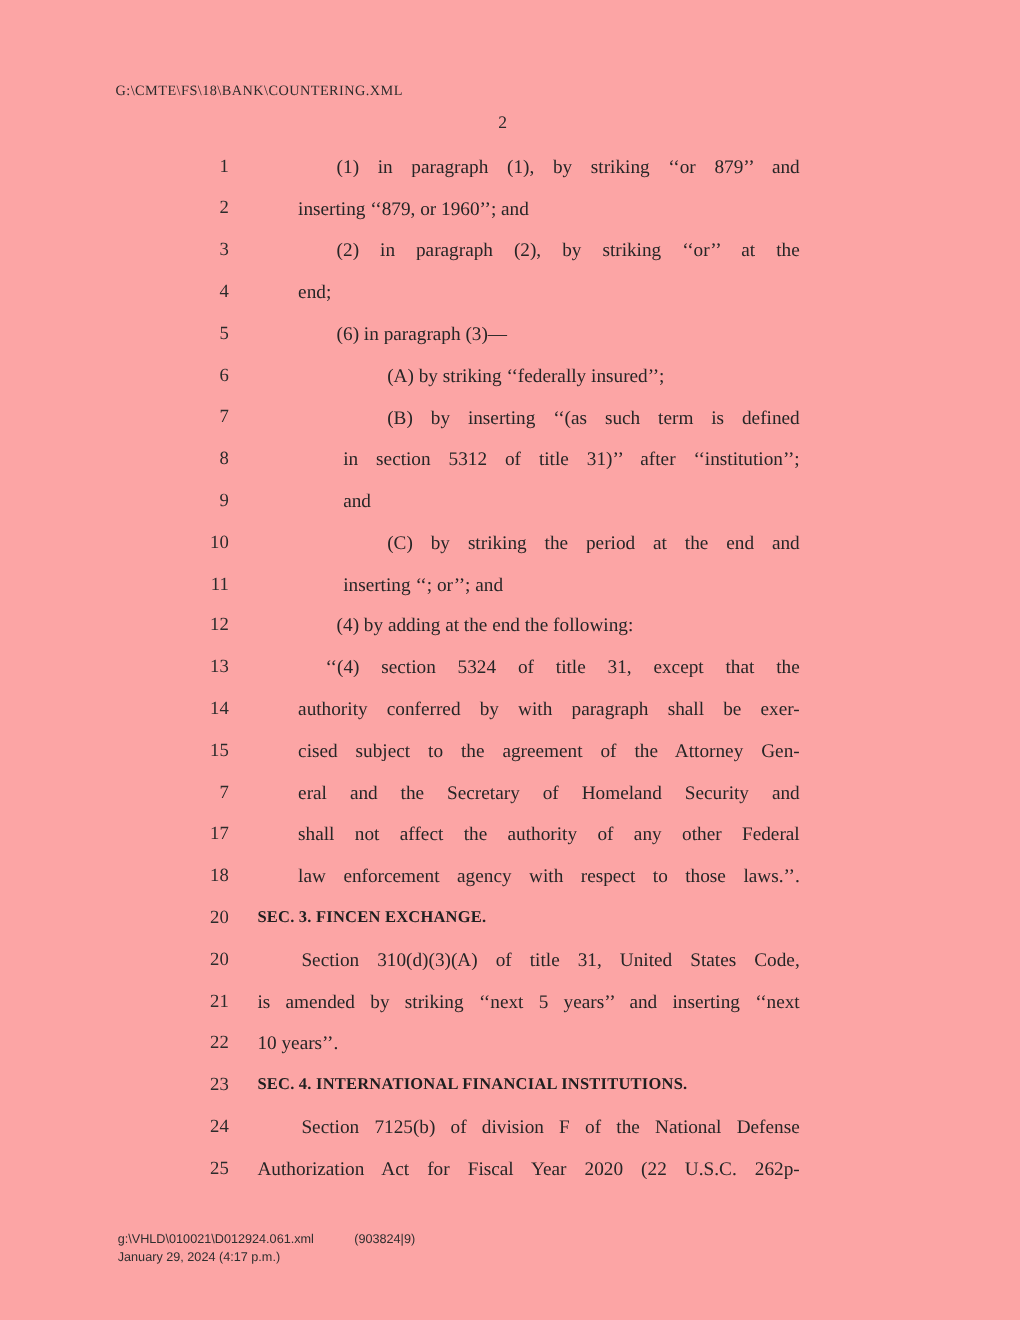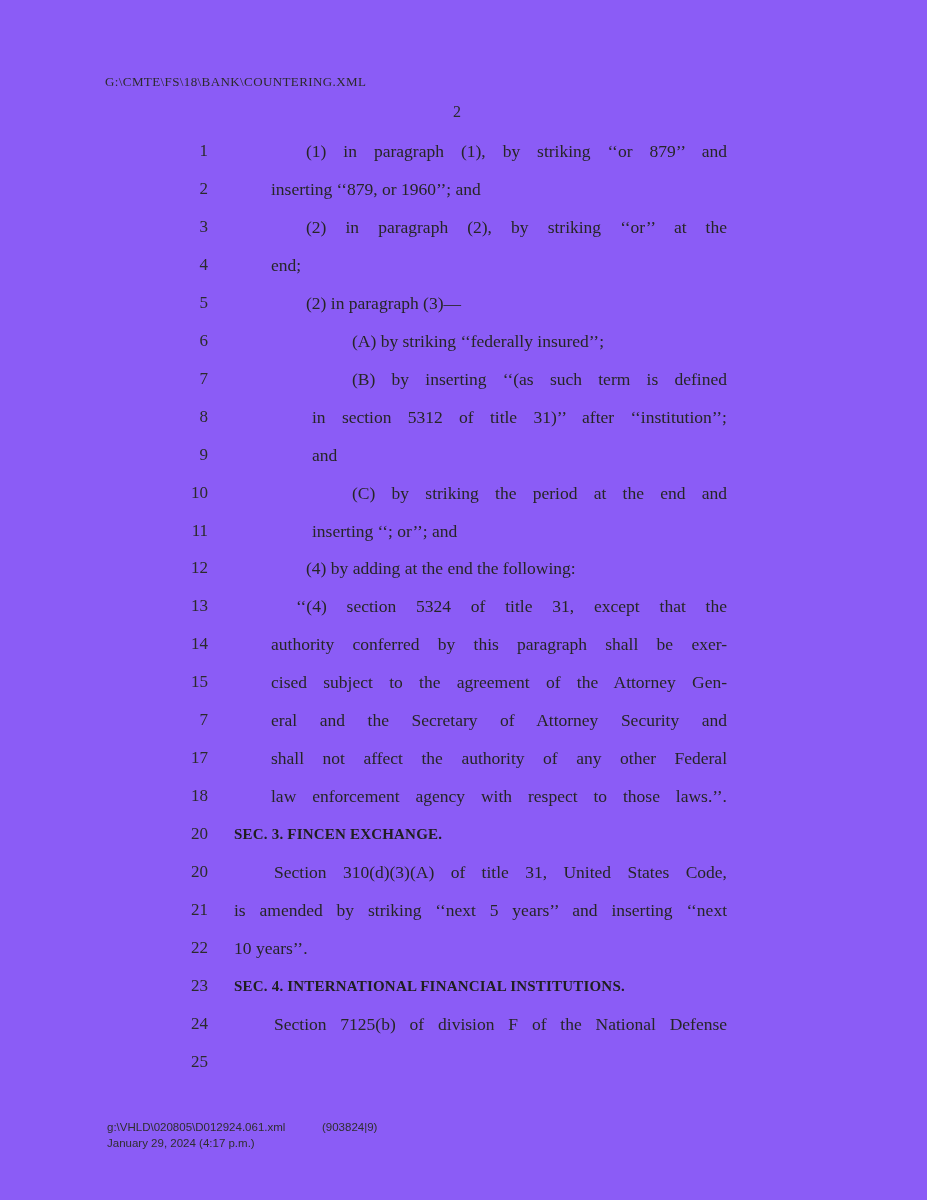--- a/index.html
+++ b/index.html
@@ -6,21 +6,21 @@
   body{
     width:927px;height:1200px;
     background:#ffffff;
     position:relative;
     font-family:"Liberation Serif", serif;
     color:#262626;
     overflow:hidden;
   }
   .page{
     position:absolute;left:0;top:0;width:927px;height:1200px;
-    background:#8b5cf6;
+    background:#fca5a5;
   }
   
   .hdr-path{
     position:absolute;left:105px;top:74px;
     font-size:13px;letter-spacing:0.4px;color:#2b2b2b;
     white-space:nowrap;
   }
   .page-num{
     position:absolute;left:427px;top:103px;width:60px;
     text-align:center;font-size:16px;color:#2b2b2b;
@@ -83,21 +83,21 @@
       <div class="row" style="top: 207.9px;">
         <span class="num">3</span>
         <span class="txt ind-first1 just">(2) in paragraph (2), by striking ‘‘or’’ at the</span>
       </div>
       <div class="row" style="top: 245.85px;">
         <span class="num">4</span>
         <span class="txt ind-cont1">end;</span>
       </div>
       <div class="row" style="top: 283.8px;">
         <span class="num">5</span>
-        <span class="txt ind-first1">(2) in paragraph (3)—</span>
+        <span class="txt ind-first1">(6) in paragraph (3)—</span>
       </div>
       <div class="row" style="top: 321.75px;">
         <span class="num">6</span>
         <span class="txt ind-first2">(A) by striking ‘‘federally insured’’;</span>
       </div>
       <div class="row" style="top: 359.7px;">
         <span class="num">7</span>
         <span class="txt ind-first2 just">(B) by inserting ‘‘(as such term is defined</span>
       </div>
       <div class="row" style="top: 397.65px;">
@@ -119,29 +119,29 @@
       <div class="row" style="top: 549.45px;">
         <span class="num">12</span>
         <span class="txt ind-first1">(4) by adding at the end the following:</span>
       </div>
       <div class="row" style="top: 587.4px;">
         <span class="num">13</span>
         <span class="txt ind-q1 just">‘‘(4) section 5324 of title 31, except that the</span>
       </div>
       <div class="row" style="top: 625.35px;">
         <span class="num">14</span>
-        <span class="txt ind-cont1 just">authority conferred by this paragraph shall be exer-</span>
+        <span class="txt ind-cont1 just">authority conferred by with paragraph shall be exer-</span>
       </div>
       <div class="row" style="top: 663.3px;">
         <span class="num">15</span>
         <span class="txt ind-cont1 just">cised subject to the agreement of the Attorney Gen-</span>
       </div>
       <div class="row" style="top: 701.25px;">
         <span class="num">7</span>
-        <span class="txt ind-cont1 just">eral and the Secretary of Attorney Security and</span>
+        <span class="txt ind-cont1 just">eral and the Secretary of Homeland Security and</span>
       </div>
       <div class="row" style="top: 739.2px;">
         <span class="num">17</span>
         <span class="txt ind-cont1 just">shall not affect the authority of any other Federal</span>
       </div>
       <div class="row" style="top: 777.15px;">
         <span class="num">18</span>
         <span class="txt ind-cont1 just">law enforcement agency with respect to those laws.’’.</span>
       </div>
       <div class="row" style="top: 815.1px;">
@@ -163,24 +163,25 @@
       <div class="row" style="top: 966.9px;">
         <span class="num">23</span>
         <span class="txt ind-flush hdr">SEC. 4. INTERNATIONAL FINANCIAL INSTITUTIONS.</span>
       </div>
       <div class="row" style="top: 1004.85px;">
         <span class="num">24</span>
         <span class="txt ind-para just">Section 7125(b) of division F of the National Defense</span>
       </div>
       <div class="row" style="top: 1042.8px;">
         <span class="num">25</span>
+        <span class="txt ind-flush just">Authorization Act for Fiscal Year 2020 (22 U.S.C. 262p-</span>
       </div>
     </div>
 
   <div class="footer">
     <div class="f-row1">
-      <span>g:\VHLD\020805\D012924.061.xml</span>
+      <span>g:\VHLD\010021\D012924.061.xml</span>
       <span class="f-stamp">(903824|9)</span>
     </div>
     <div>January 29, 2024 (4:17 p.m.)</div>
   </div>
 
 </div>
 
 </body></html>

